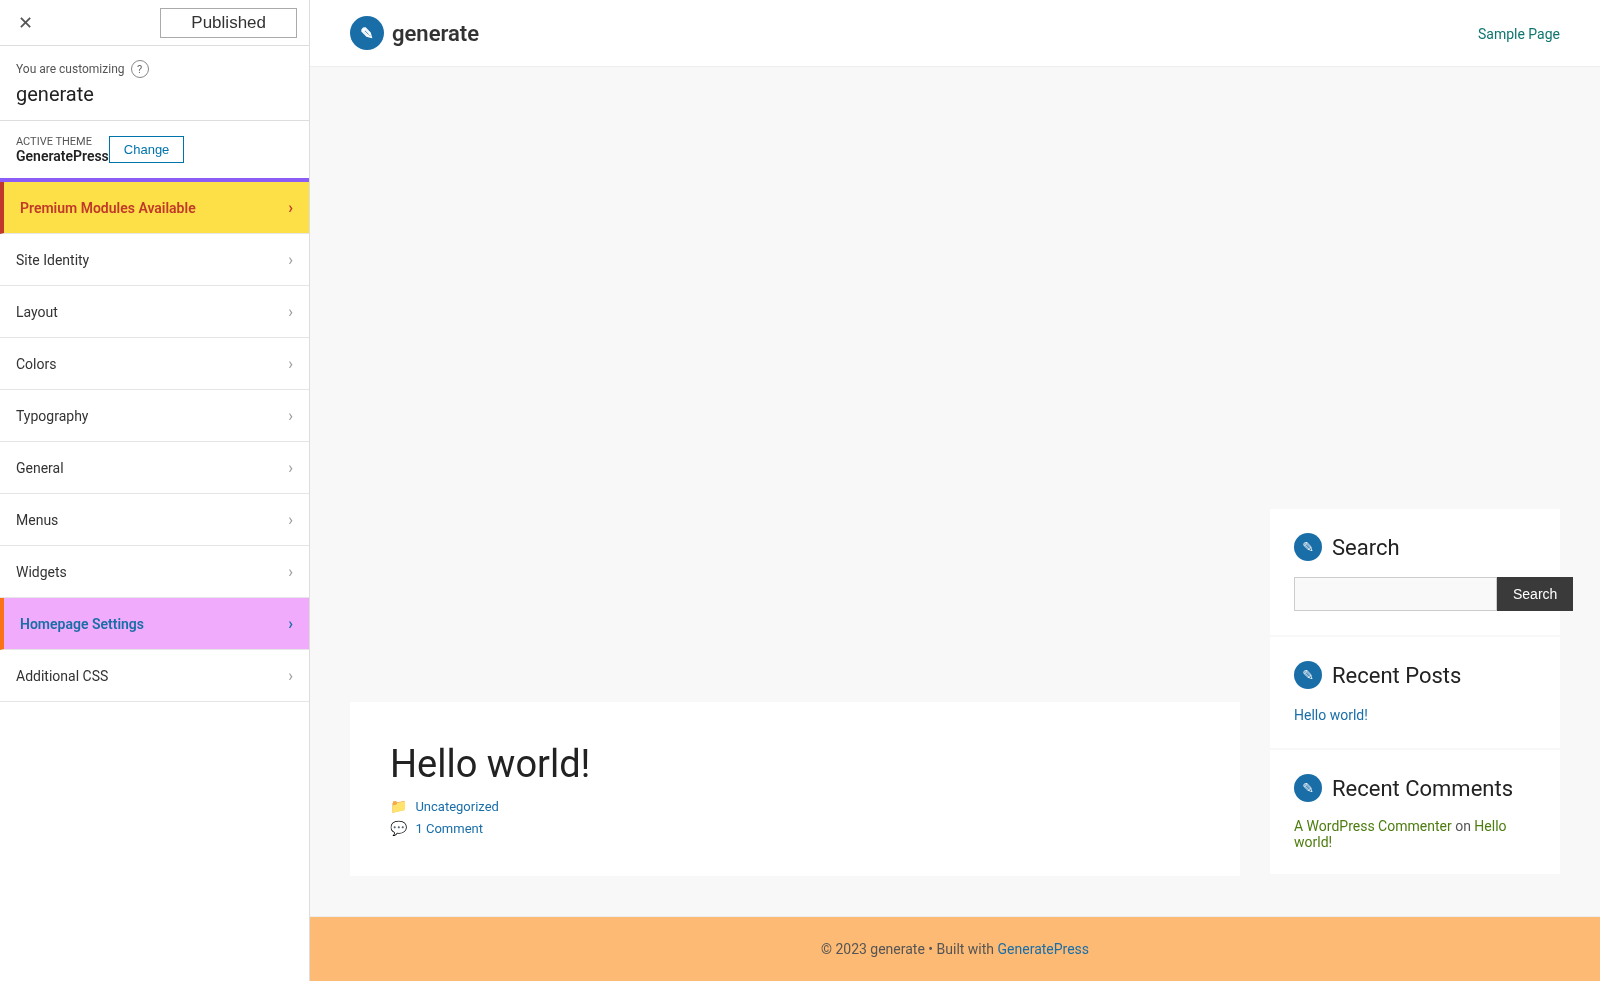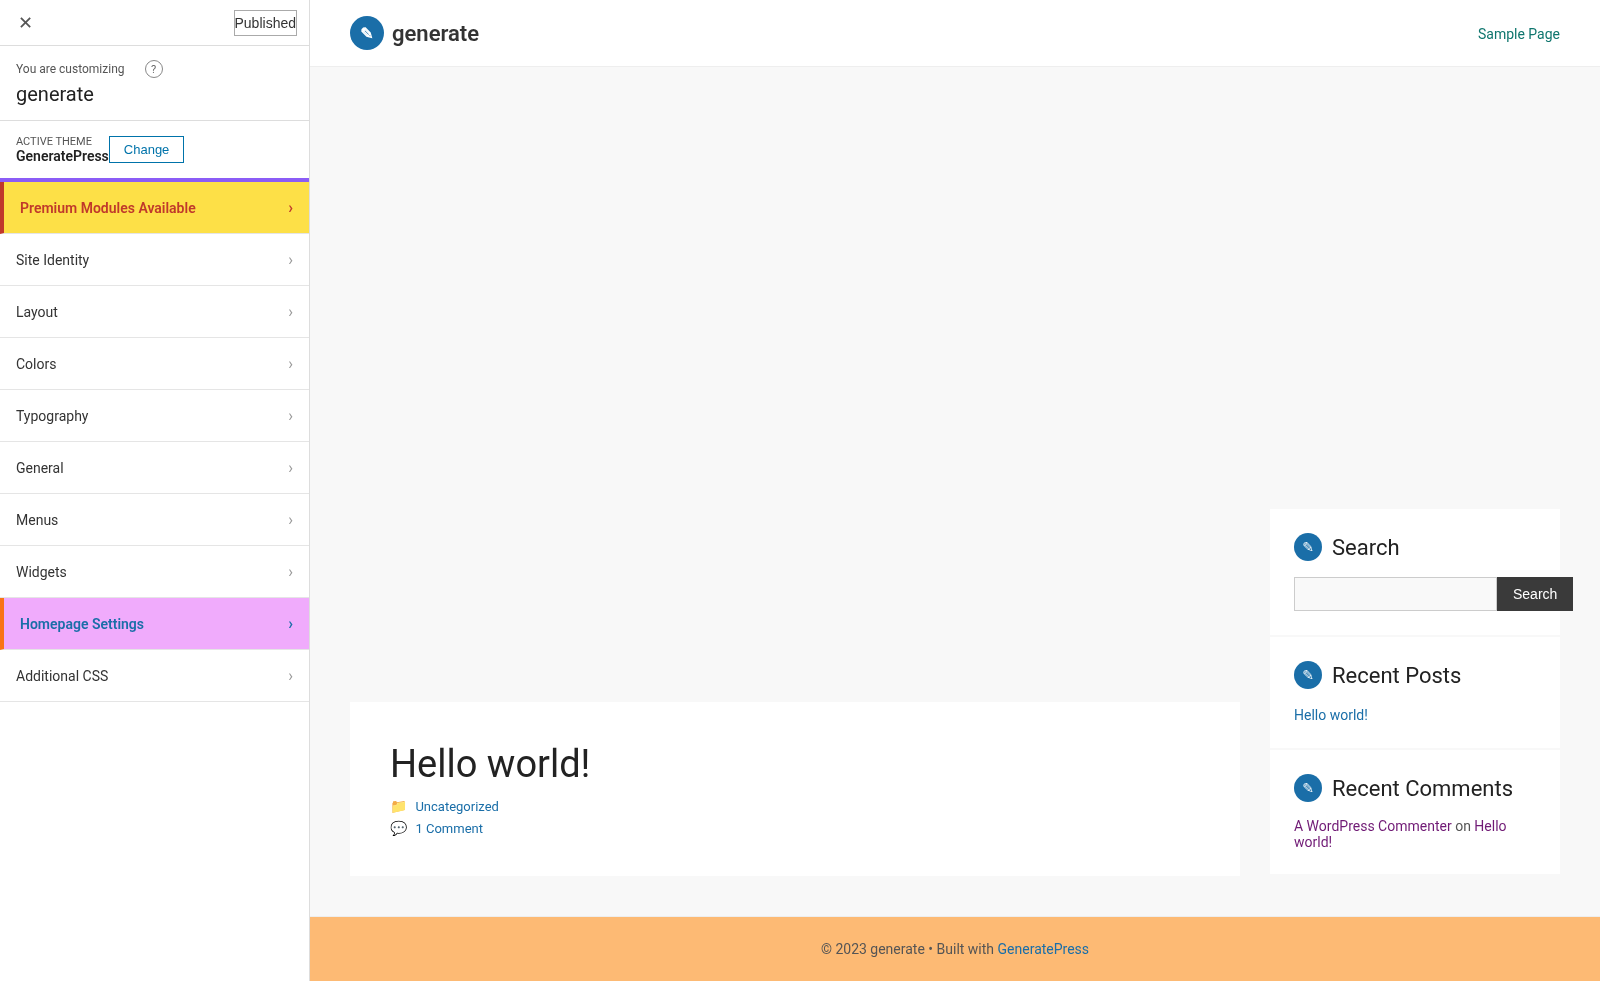--- a/index.html
+++ b/index.html
@@ -33,37 +33,37 @@
       cursor: pointer;
       font-size: 18px;
       color: #555;
       padding: 4px 6px;
       line-height: 1;
     }
     .published-btn {
       margin-left: auto;
       border: 1px solid #aaa;
       background: #fff;
-      padding: 4px 0;
-      cursor: pointer;
-      font-size: 14px;
+      padding: 4px 30px;
+      cursor: pointer;
+      font-size: 17px;
       color: #333;
     }
 
     
     .info-section {
       padding: 14px 16px 14px 16px;
       border-bottom: 1px solid #ddd;
     }
     .info-section .you-are {
       font-size: 12px;
       color: #555;
       display: flex;
       align-items: center;
-      gap: 20px;
+      gap: 6px;
     }
     .help-icon {
       display: inline-flex;
       align-items: center;
       justify-content: center;
       width: 18px;
       height: 18px;
       border-radius: 50%;
       border: 1px solid #888;
       font-size: 11px;
@@ -296,21 +296,21 @@
       text-decoration: none;
     }
 
     
     .recent-comments-list {
       list-style: none;
       font-size: 14px;
       color: #555;
     }
     .recent-comments-list li a {
-      color: #701a75;
+      color: #4d7c0f;
       text-decoration: none;
     }
 
     
     .site-footer {
       background: #fdba74;
       border-top: 1px solid #eee;
       text-align: center;
       padding: 24px;
       font-size: 14px;

